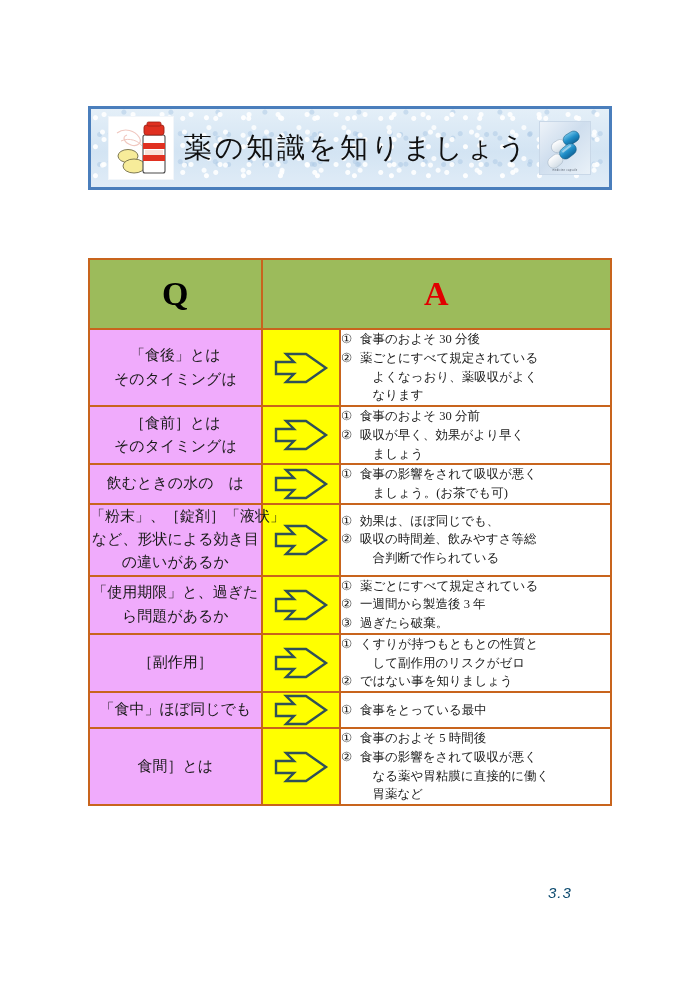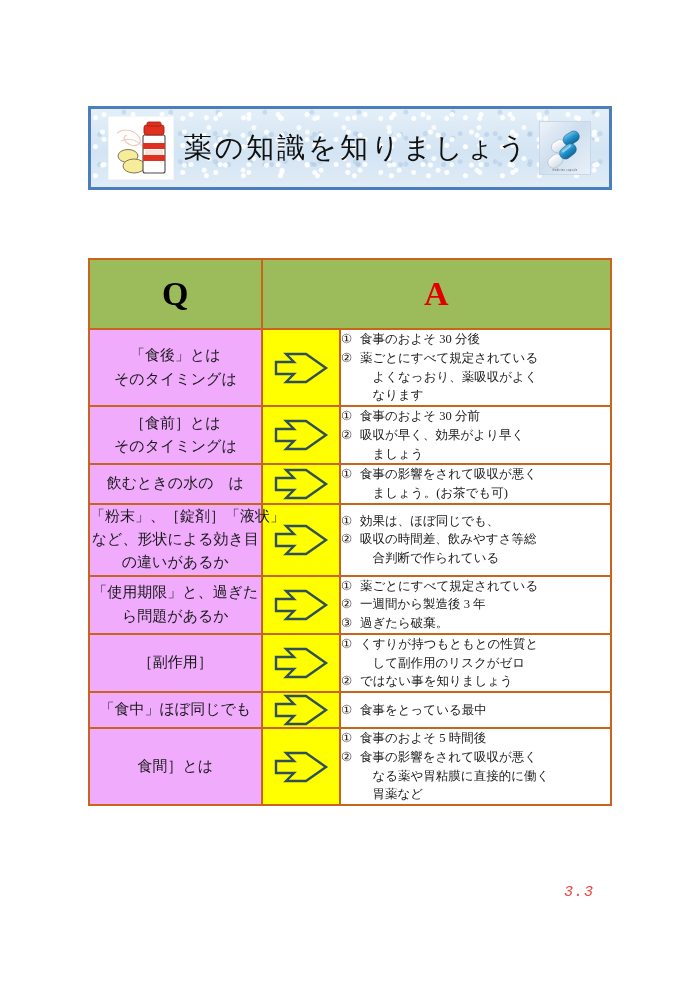--- a/index.html
+++ b/index.html
@@ -165,24 +165,23 @@
 
   
   .page-mark {
     position: absolute;
     left: 548px;
     top: 884px;
     width: 60px;
     text-align: left;
     font-size: 15px;
     font-style: italic;
-    color: #ef4444;
-    font-family: Liberation Mono, monospace;
+    color: #0c4a6e;
+    font-family: Liberation Sans, sans-serif;
     letter-spacing: 1px;
-    margin-left: 16px;
   }
 </style>
 </head>
 <body>
 
 <div class="page">
 
   <div class="banner">
 
     <div class="banner-left-art">

